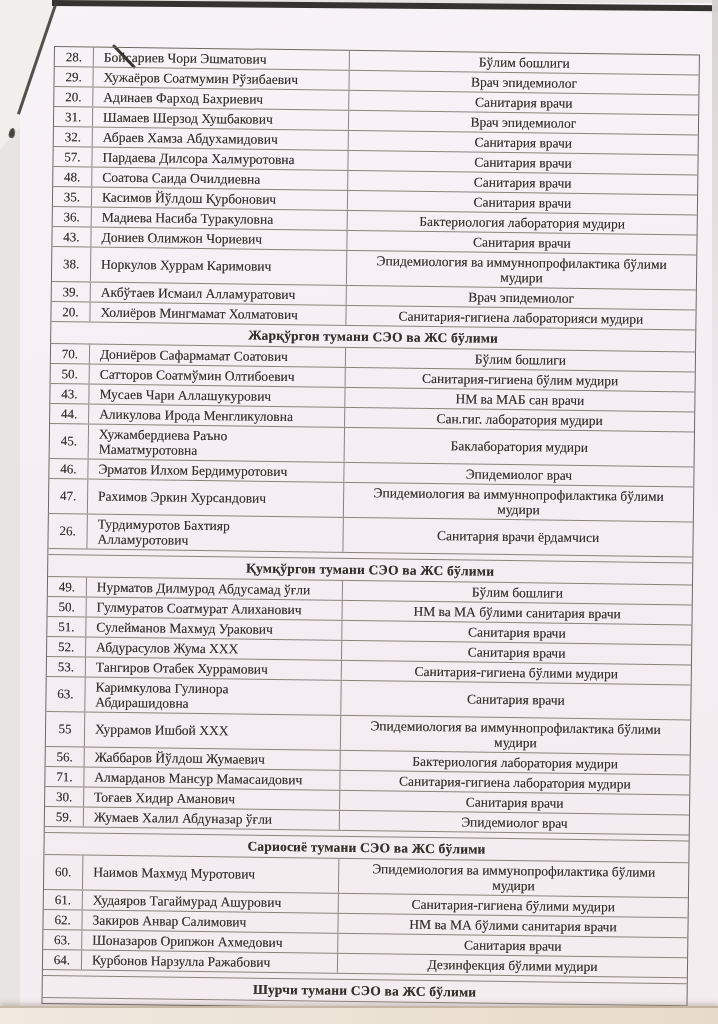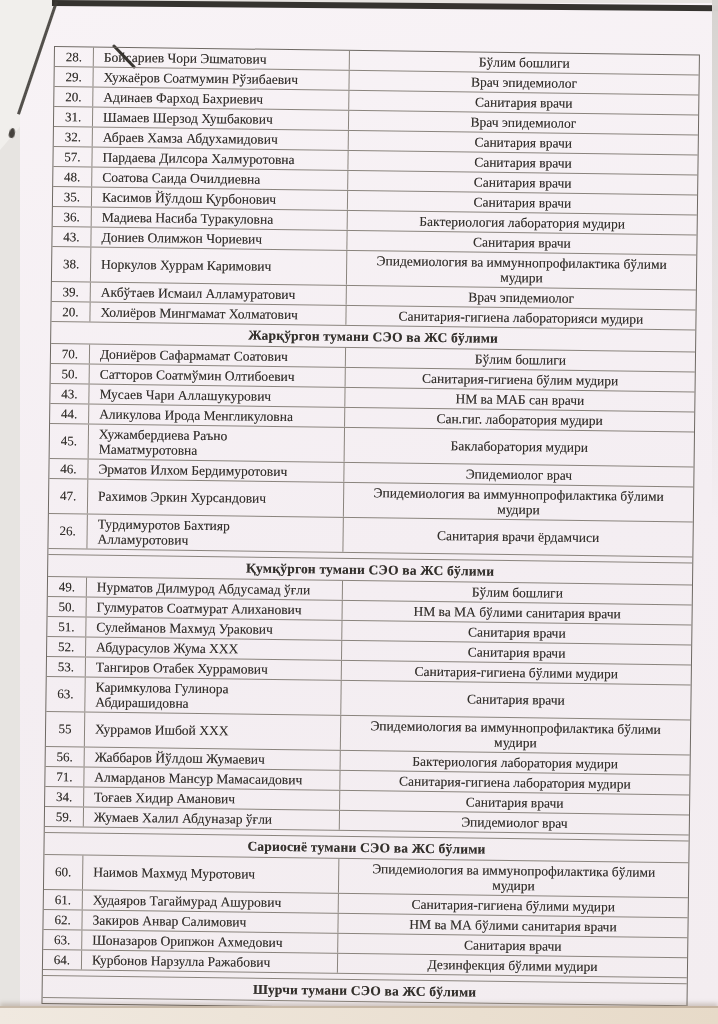--- a/index.html
+++ b/index.html
@@ -267,21 +267,21 @@
           <div class="c-no">56.</div>
           <div class="c-name">Жаббаров Йўлдош Жумаевич</div>
           <div class="c-pos">Бактериология лаборатория мудири</div>
         </div>
         <div class="t-row">
           <div class="c-no">71.</div>
           <div class="c-name">Алмарданов Мансур Мамасаидович</div>
           <div class="c-pos">Санитария-гигиена лаборатория мудири</div>
         </div>
         <div class="t-row">
-          <div class="c-no">34.</div>
+          <div class="c-no">30.</div>
           <div class="c-name">Тоғаев Хидир Аманович</div>
           <div class="c-pos">Санитария врачи</div>
         </div>
         <div class="t-row">
           <div class="c-no">59.</div>
           <div class="c-name">Жумаев Халил Абдуназар ўғли</div>
           <div class="c-pos">Эпидемиолог врач</div>
         </div>
         <div class="spacer-row"></div>
         <div class="section-header-row">Сариосиё тумани СЭО ва ЖС бўлими</div>

